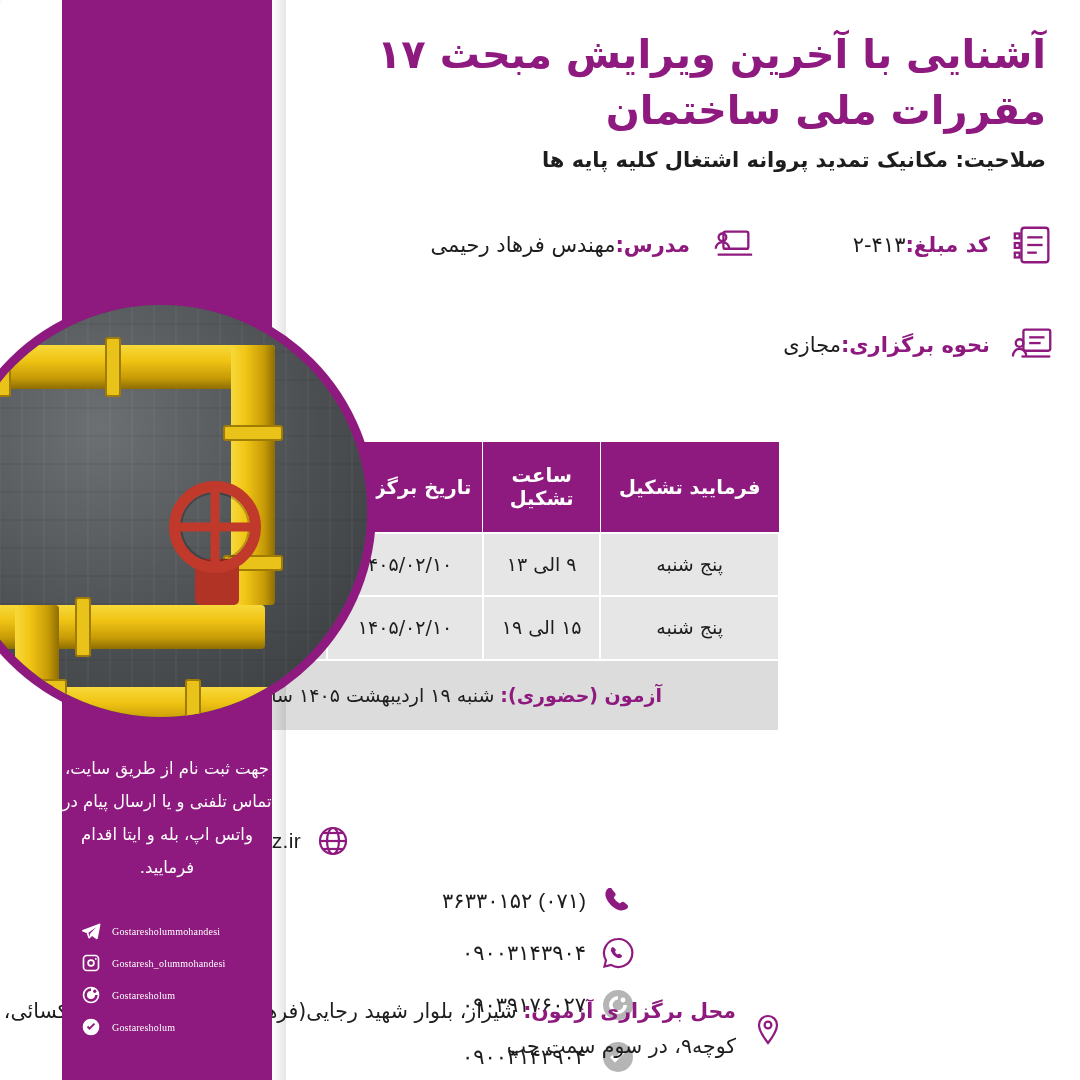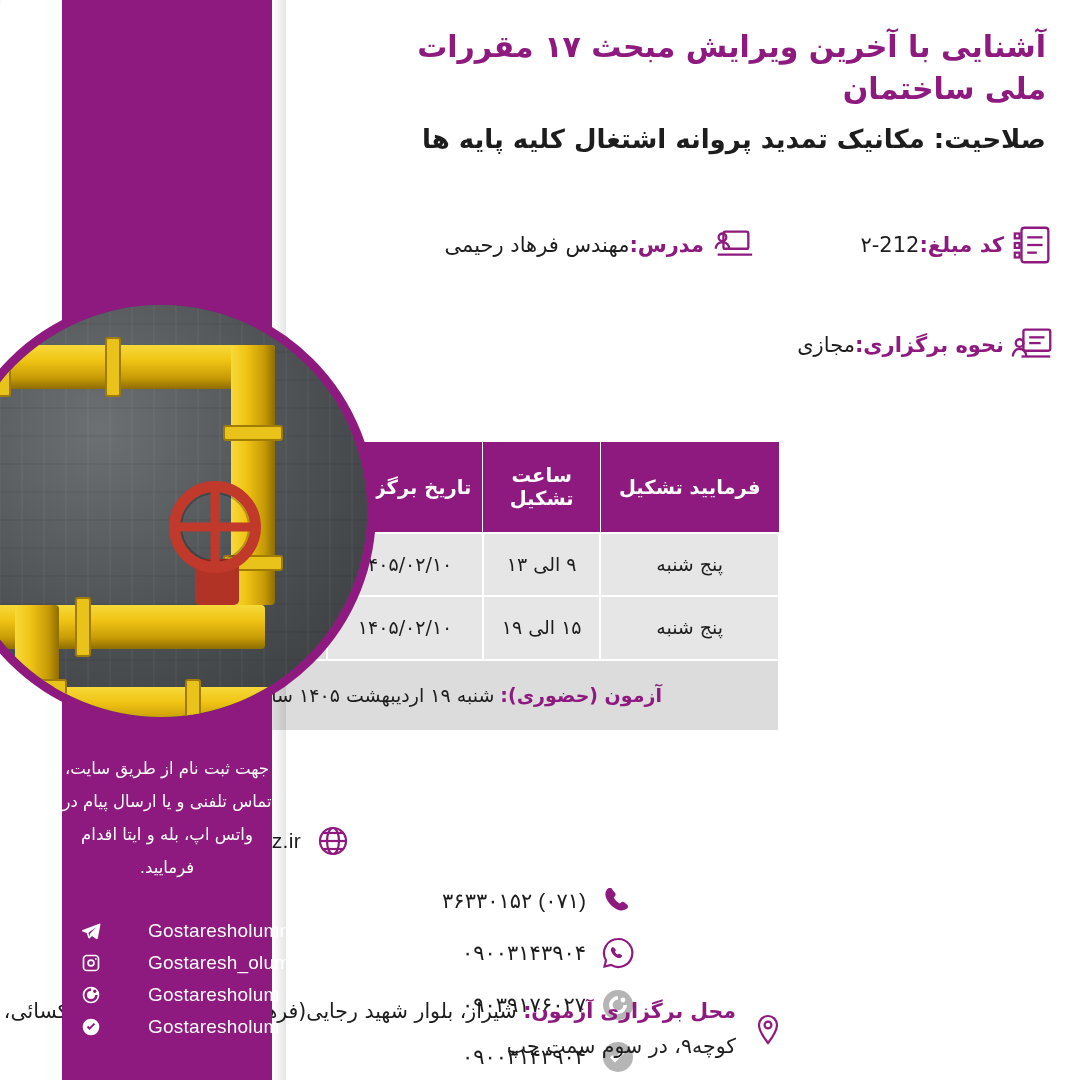--- a/index.html
+++ b/index.html
@@ -149,55 +149,54 @@
     direction: ltr;
     padding-left: 18px;
   }
   .social-ico {
     width: 22px; height: 22px; flex: 0 0 22px;
     display: flex; align-items: center; justify-content: center;
     color: #ffffff;
   }
   .social-ico svg { width: 20px; height: 20px; fill: #ffffff; }
   .social-name {
-    color: #ffffff; font-size: 19px; letter-spacing: .2px;
-    font-family: Liberation Sans, sans-serif;
-    margin-left: 36px;
+    color: #ffffff; font-size: 10px; letter-spacing: .2px;
+    font-family: Liberation Serif, serif;
   }
 
   
   .header {
     position: absolute;
     right: 0; top: 0;
     width: 770px; height: 196px;
     z-index: 2;
   }
   .title {
     position: absolute; right: 34px; top: 26px; width: 700px;
     text-align: right; direction: rtl;
     color: #8e1a7f;
-    font-size: 30px; font-weight: bold; line-height: 1.4;
+    font-size: 40px; font-weight: bold; line-height: 1.4;
   }
   .subtitle {
-    position: absolute; right: 34px; top: 124px; width: 700px;
-    direction: rtl;
-    color: #1d1d1d; font-size: 26px; font-weight: bold;
+    position: absolute; right: 34px; top: 148px; width: 700px;
+    direction: rtl;
+    color: #1d1d1d; font-size: 21px; font-weight: bold;
   }
 
   
   .info-grid {
     position: absolute;
     right: 20px; top: 208px;
     width: 780px;
     direction: rtl;
     z-index: 2;
   }
   .info-row { display: flex; align-items: center; height: 74px; }
   .info-cell {
-    display: flex; align-items: center; gap: 2px;
+    display: flex; align-items: center; gap: 16px;
     height: 74px;
   }
   .info-cell.c1 { width: 300px; justify-content: flex-start; }
   .info-cell.c2 { width: 452px; justify-content: flex-start; }
   .ico-box {
     width: 54px; height: 54px;
     flex: 0 0 54px;
     display: flex; align-items: center; justify-content: center;
     color: #8e1a7f;
   }
@@ -378,21 +377,21 @@
             <rect x="12" y="6" width="28" height="36" rx="3"></rect>
             <line x1="18" y1="16" x2="34" y2="16"></line>
               <line x1="18" y1="24" x2="34" y2="24"></line>
               <line x1="18" y1="32" x2="28" y2="32"></line>
             <rect x="5" y="12" width="5" height="5"></rect>
               <rect x="5" y="22" width="5" height="5"></rect>
               <rect x="5" y="32" width="5" height="5"></rect>
           </svg>
         </span>
         <span class="info-text">
-          <b>کد مبلغ:</b><span>212-۲</span>
+          <b>کد مبلغ:</b><span>۴۱۳-۲</span>
         </span>
       </div>
       <div class="info-cell c2">
         <span class="ico-box">
           <svg viewBox="0 0 48 48" fill="none" stroke="#8e1a7f" stroke-width="2.4">
             <rect x="14" y="10" width="26" height="18" rx="2"></rect>
             <line x1="8" y1="34" x2="44" y2="34"></line>
               <line x1="14" y1="28" x2="40" y2="28"></line>
             <circle cx="13" cy="16" r="4"></circle>
               <path d="M6 28c0-4 3-7 7-7s7 3 7 7"></path>

